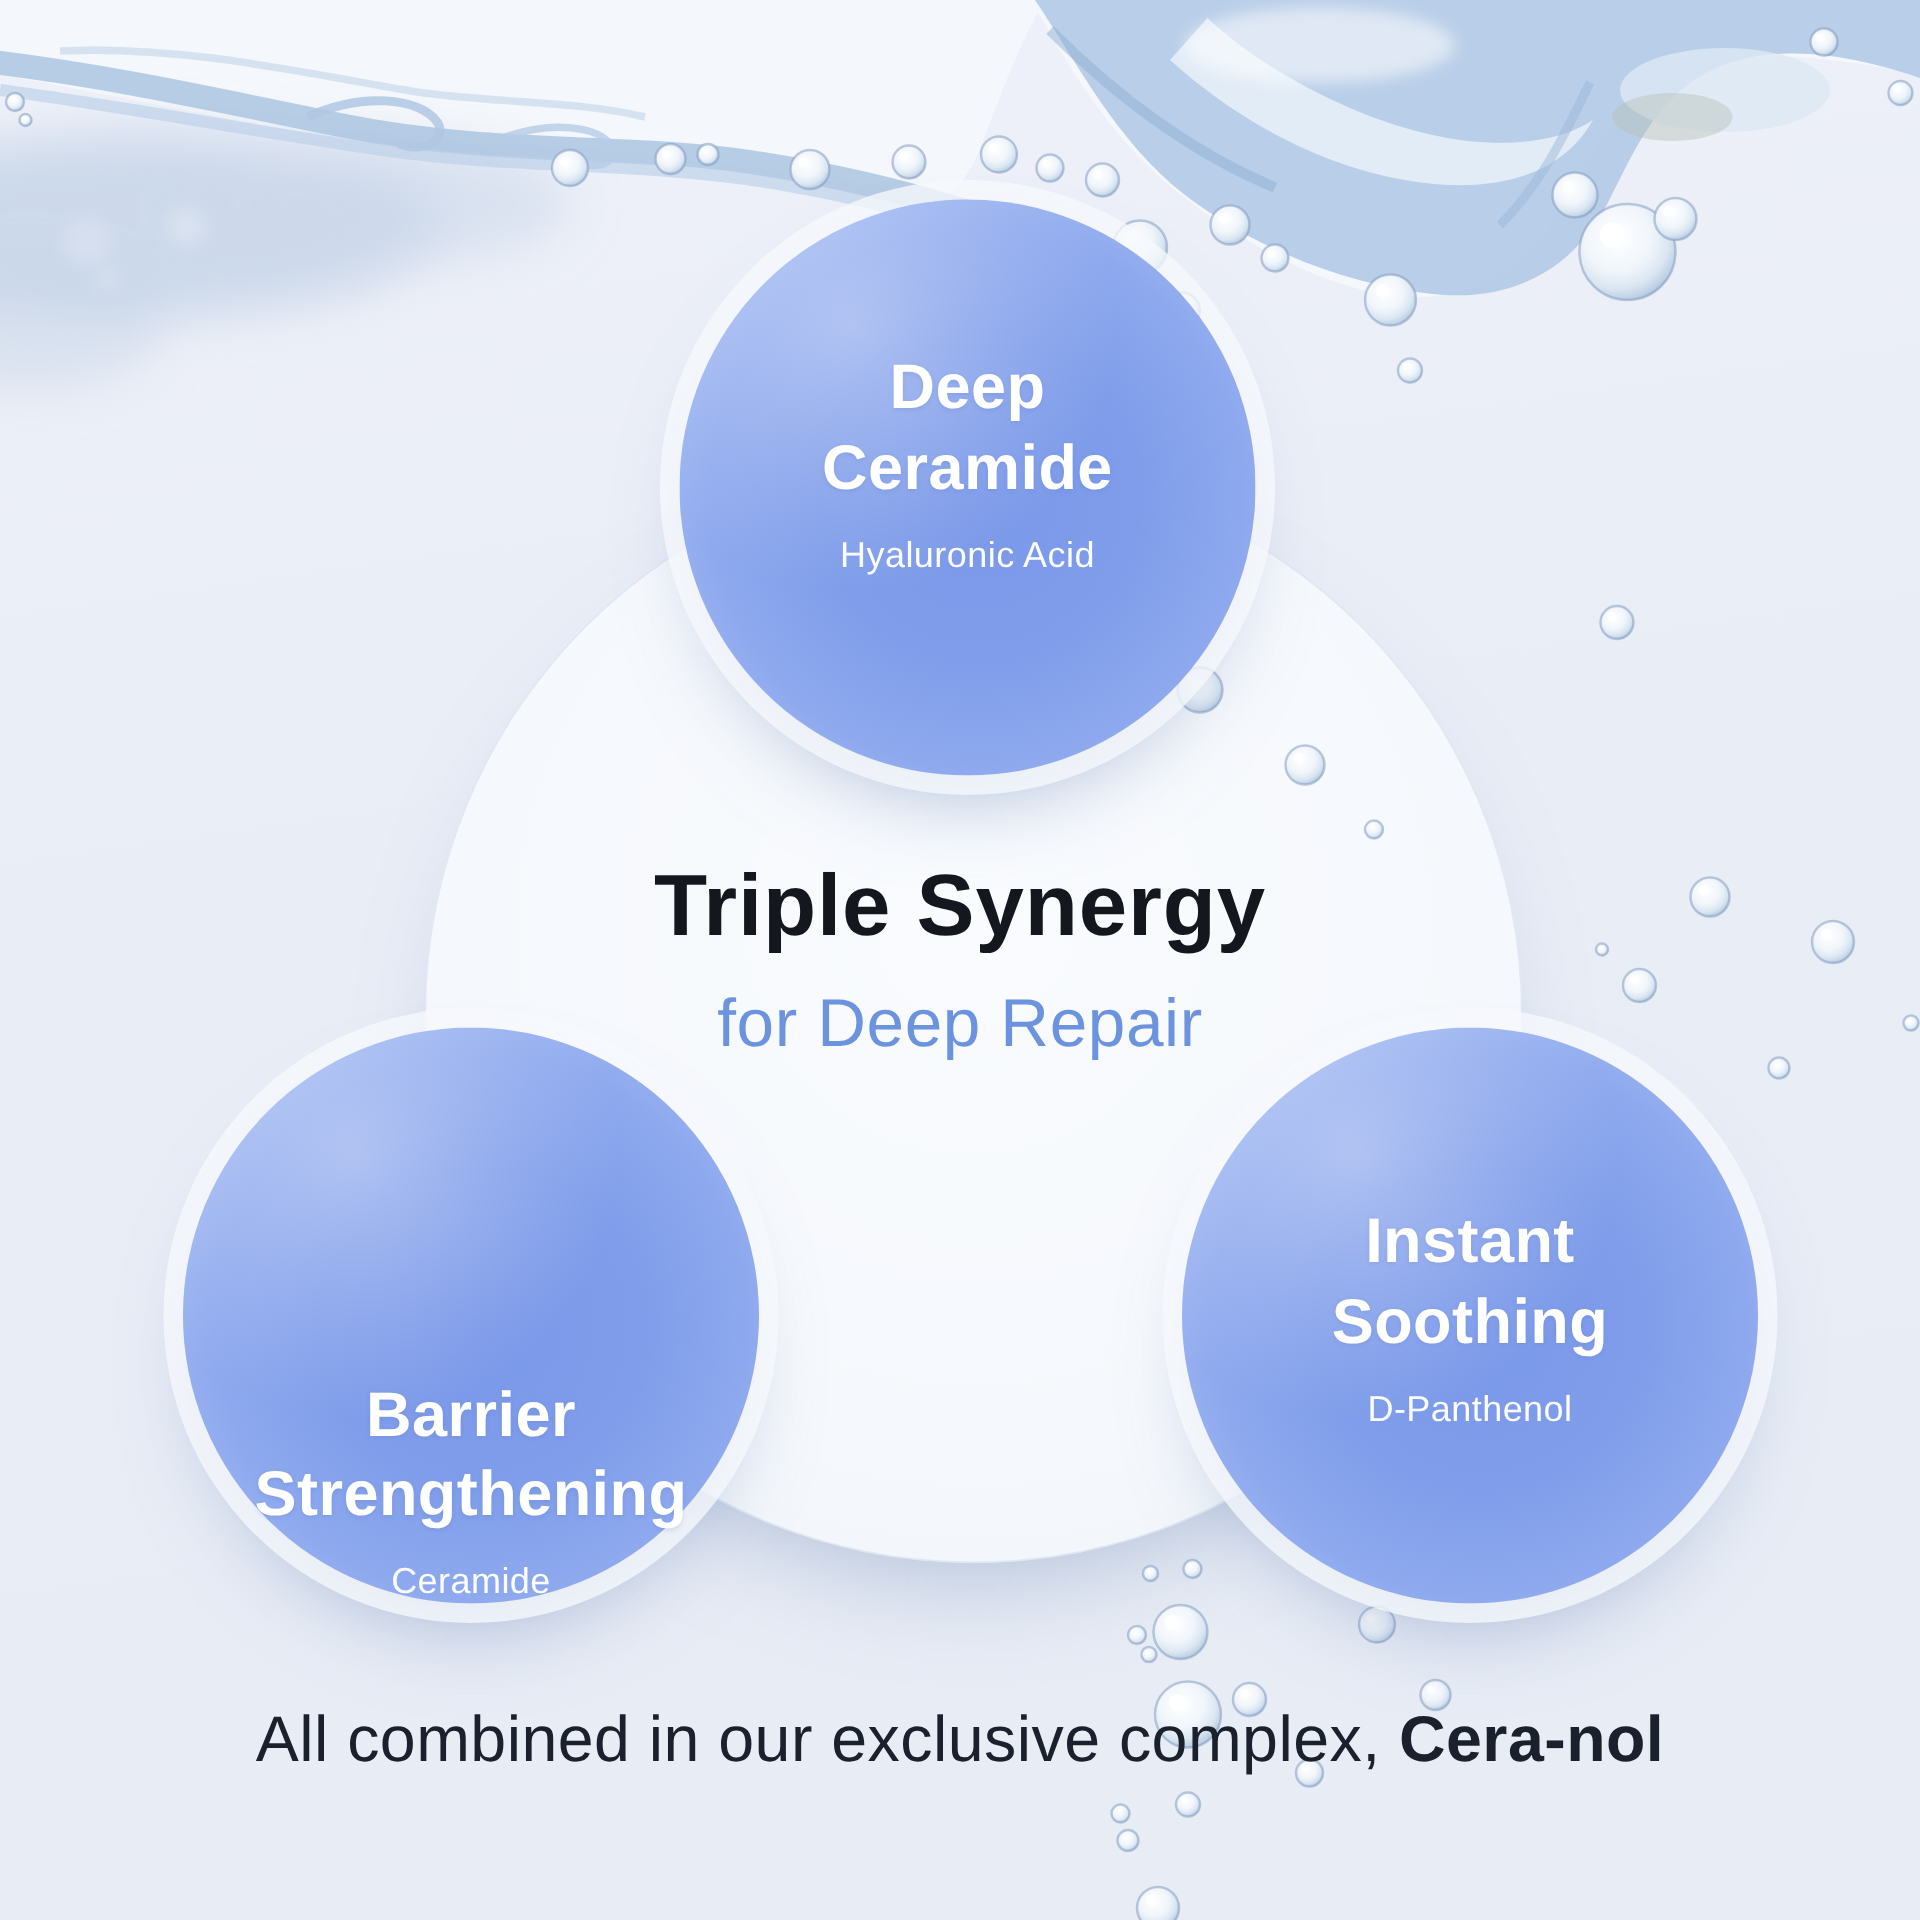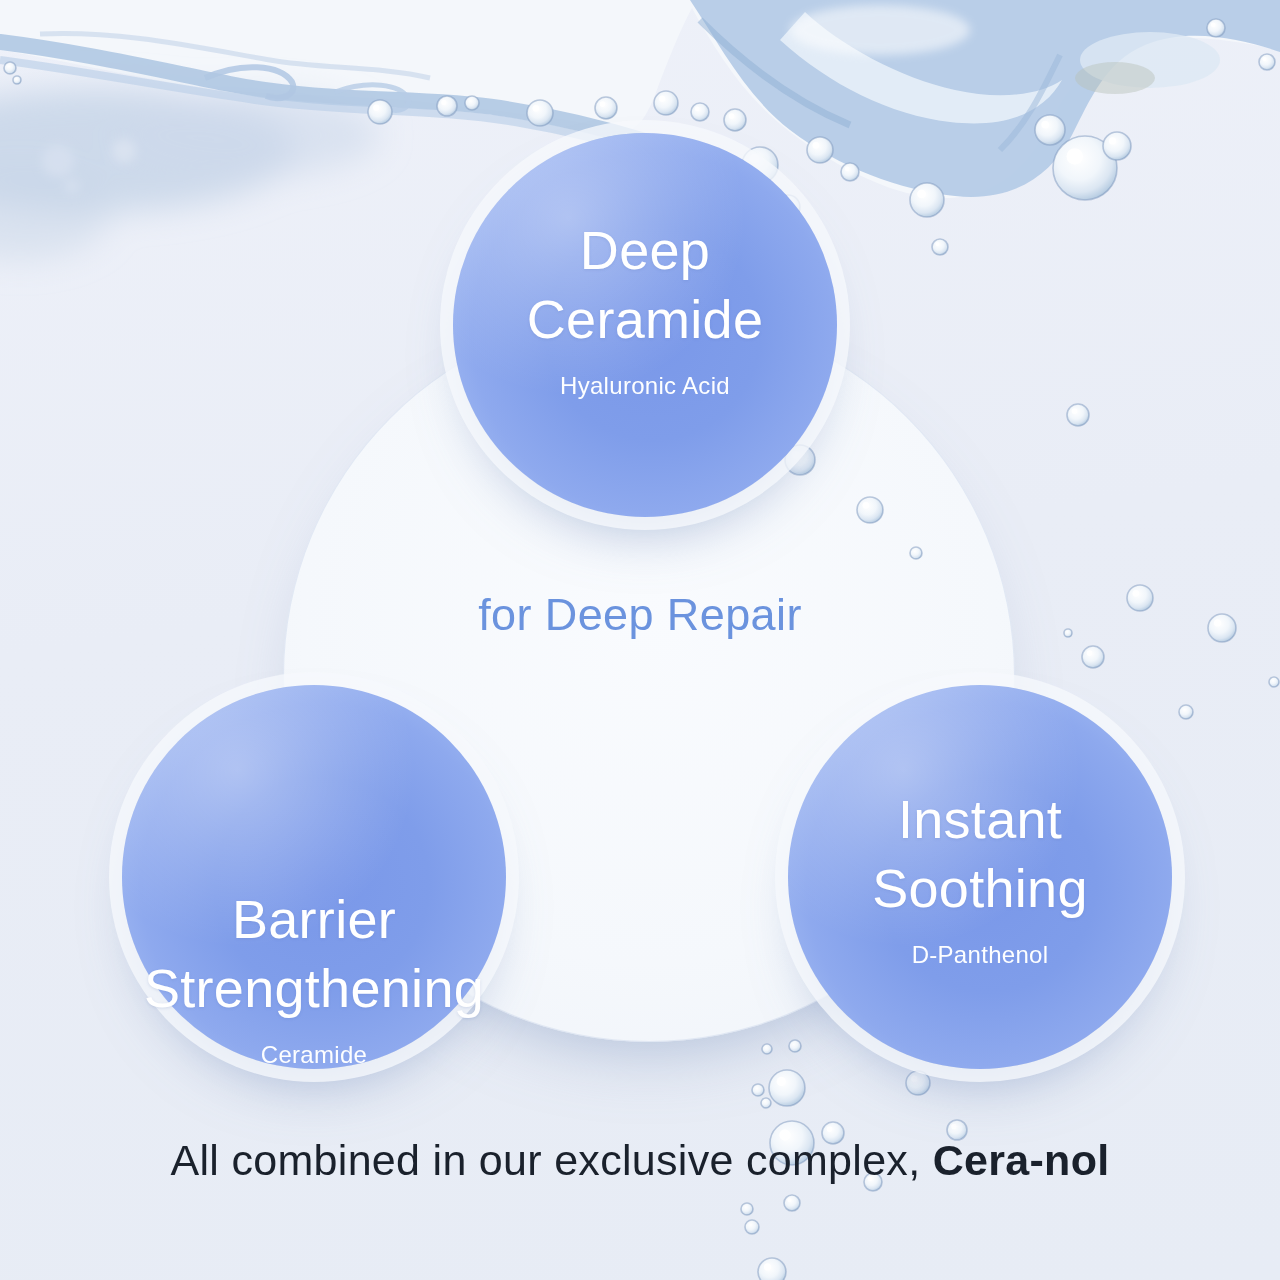--- a/index.html
+++ b/index.html
@@ -27,21 +27,21 @@
       radial-gradient(circle at 30% 22%, rgba(255,255,255,0.35) 0%, rgba(255,255,255,0) 44%),
       radial-gradient(circle at 52% 52%, #7a98e9 0%, #7f9dea 38%, #8ea9ee 64%, #a6bef3 86%, #b7cbf6 100%);
     box-shadow:0 0 0 13px rgba(246,249,253,0.78), 0 30px 55px -18px rgba(113,139,186,0.55);
   }
   .pos-top{left:453px;top:133px;}
   .pos-left{left:122px;top:685px;justify-content:flex-end;}
   .pos-right{left:788px;top:685px;}
   .pos-top .feature-inner{transform:translateY(-17px);}
 
   .feature-title{
-    margin:0;font-size:54px;font-weight:400;line-height:1.28;letter-spacing:0.3px;
+    margin:0;font-size:42px;font-weight:700;line-height:1.28;letter-spacing:0.3px;
     text-shadow:0 1px 3px rgba(85,110,175,0.18);
   }
   .feature-title .t-line{display:block;}
   .feature-ingredient{
     margin:18px 0 0;font-size:24px;color:#fdfeff;letter-spacing:0.3px;
   }
 
   .center-text{position:absolute;left:0;right:0;top:570px;text-align:center;z-index:3;}
   .center-title{margin:0;font-size:58px;font-weight:700;color:#14181e;letter-spacing:0.6px;}
   .center-subtitle{margin:19px 0 0;font-size:45px;font-weight:400;color:#6b93de;letter-spacing:0.4px;}
@@ -232,20 +232,21 @@
     <div class="feature-inner">
       <h2 class="feature-title">
         <span class="t-line">Instant</span>
         <span class="t-line">Soothing</span>
       </h2>
       <p class="feature-ingredient">D-Panthenol</p>
     </div>
   </section>
 
   <div class="center-text">
+    <h1 class="center-title">Triple Synergy</h1>
     <p class="center-subtitle">for Deep Repair</p>
   </div>
 
   <p class="footer-caption">
     <span>All combined in our exclusive complex,</span>
     <span class="complex">Cera-nol</span>
   </p>
 
 </div>
 

